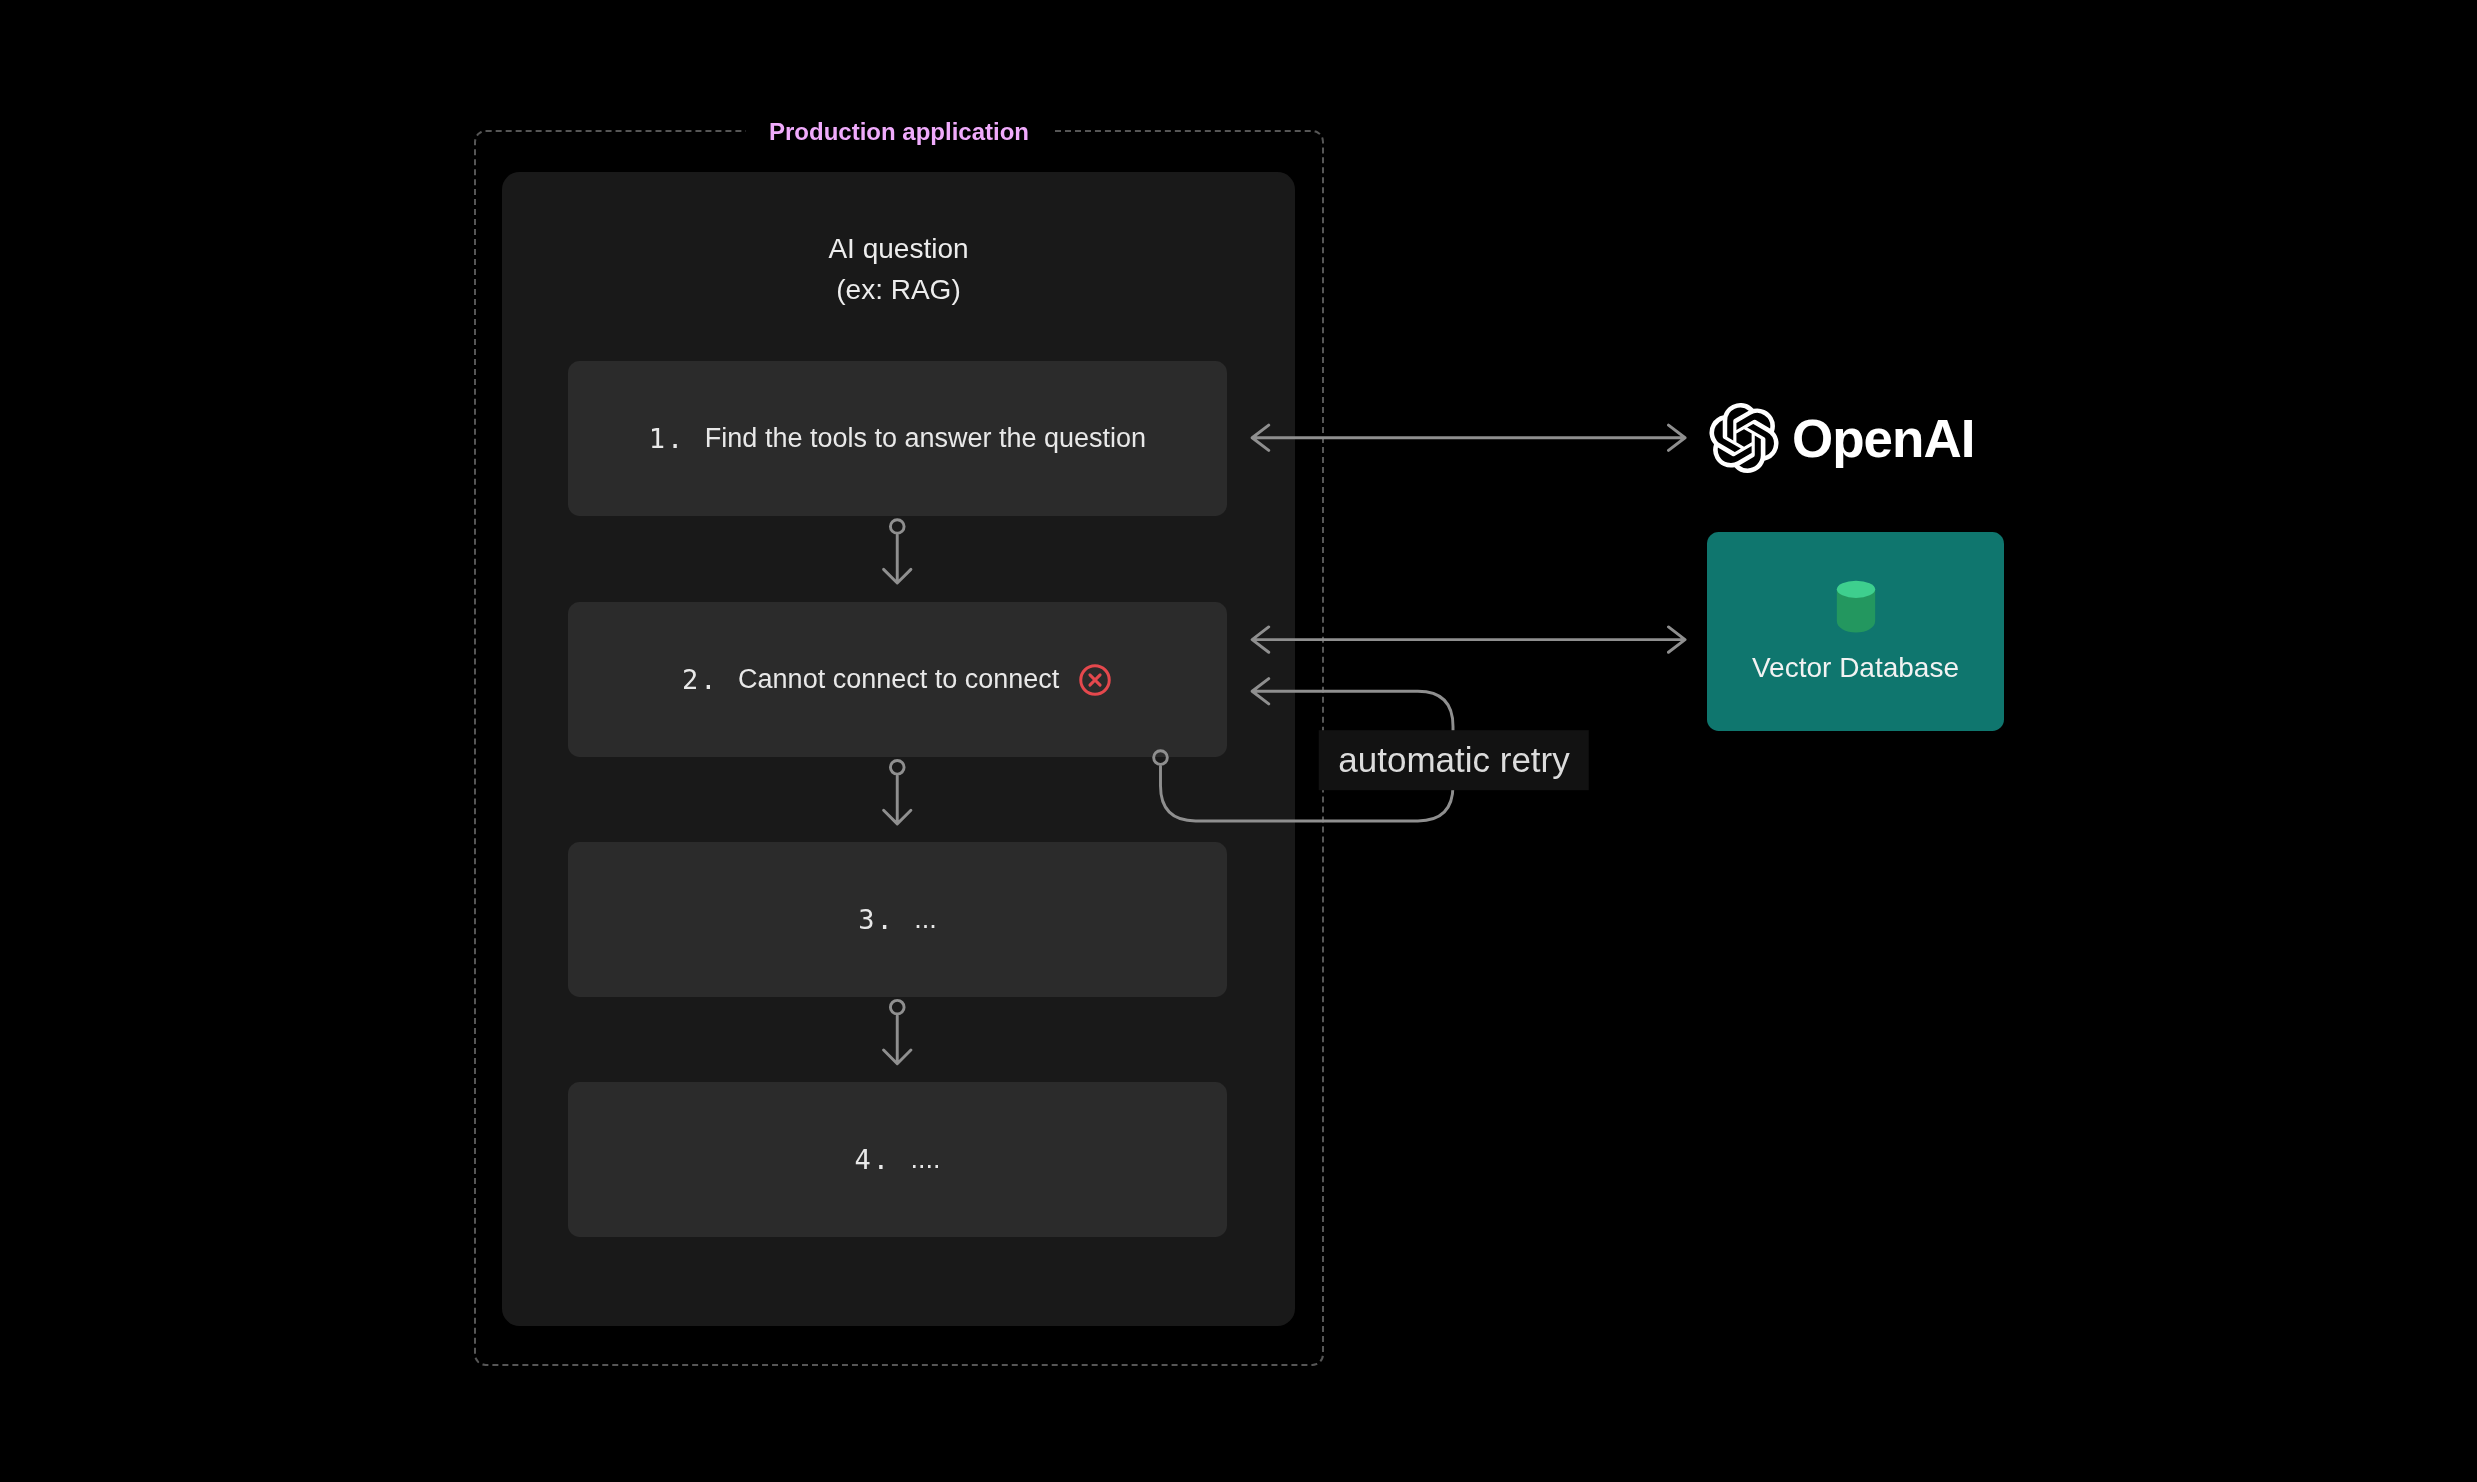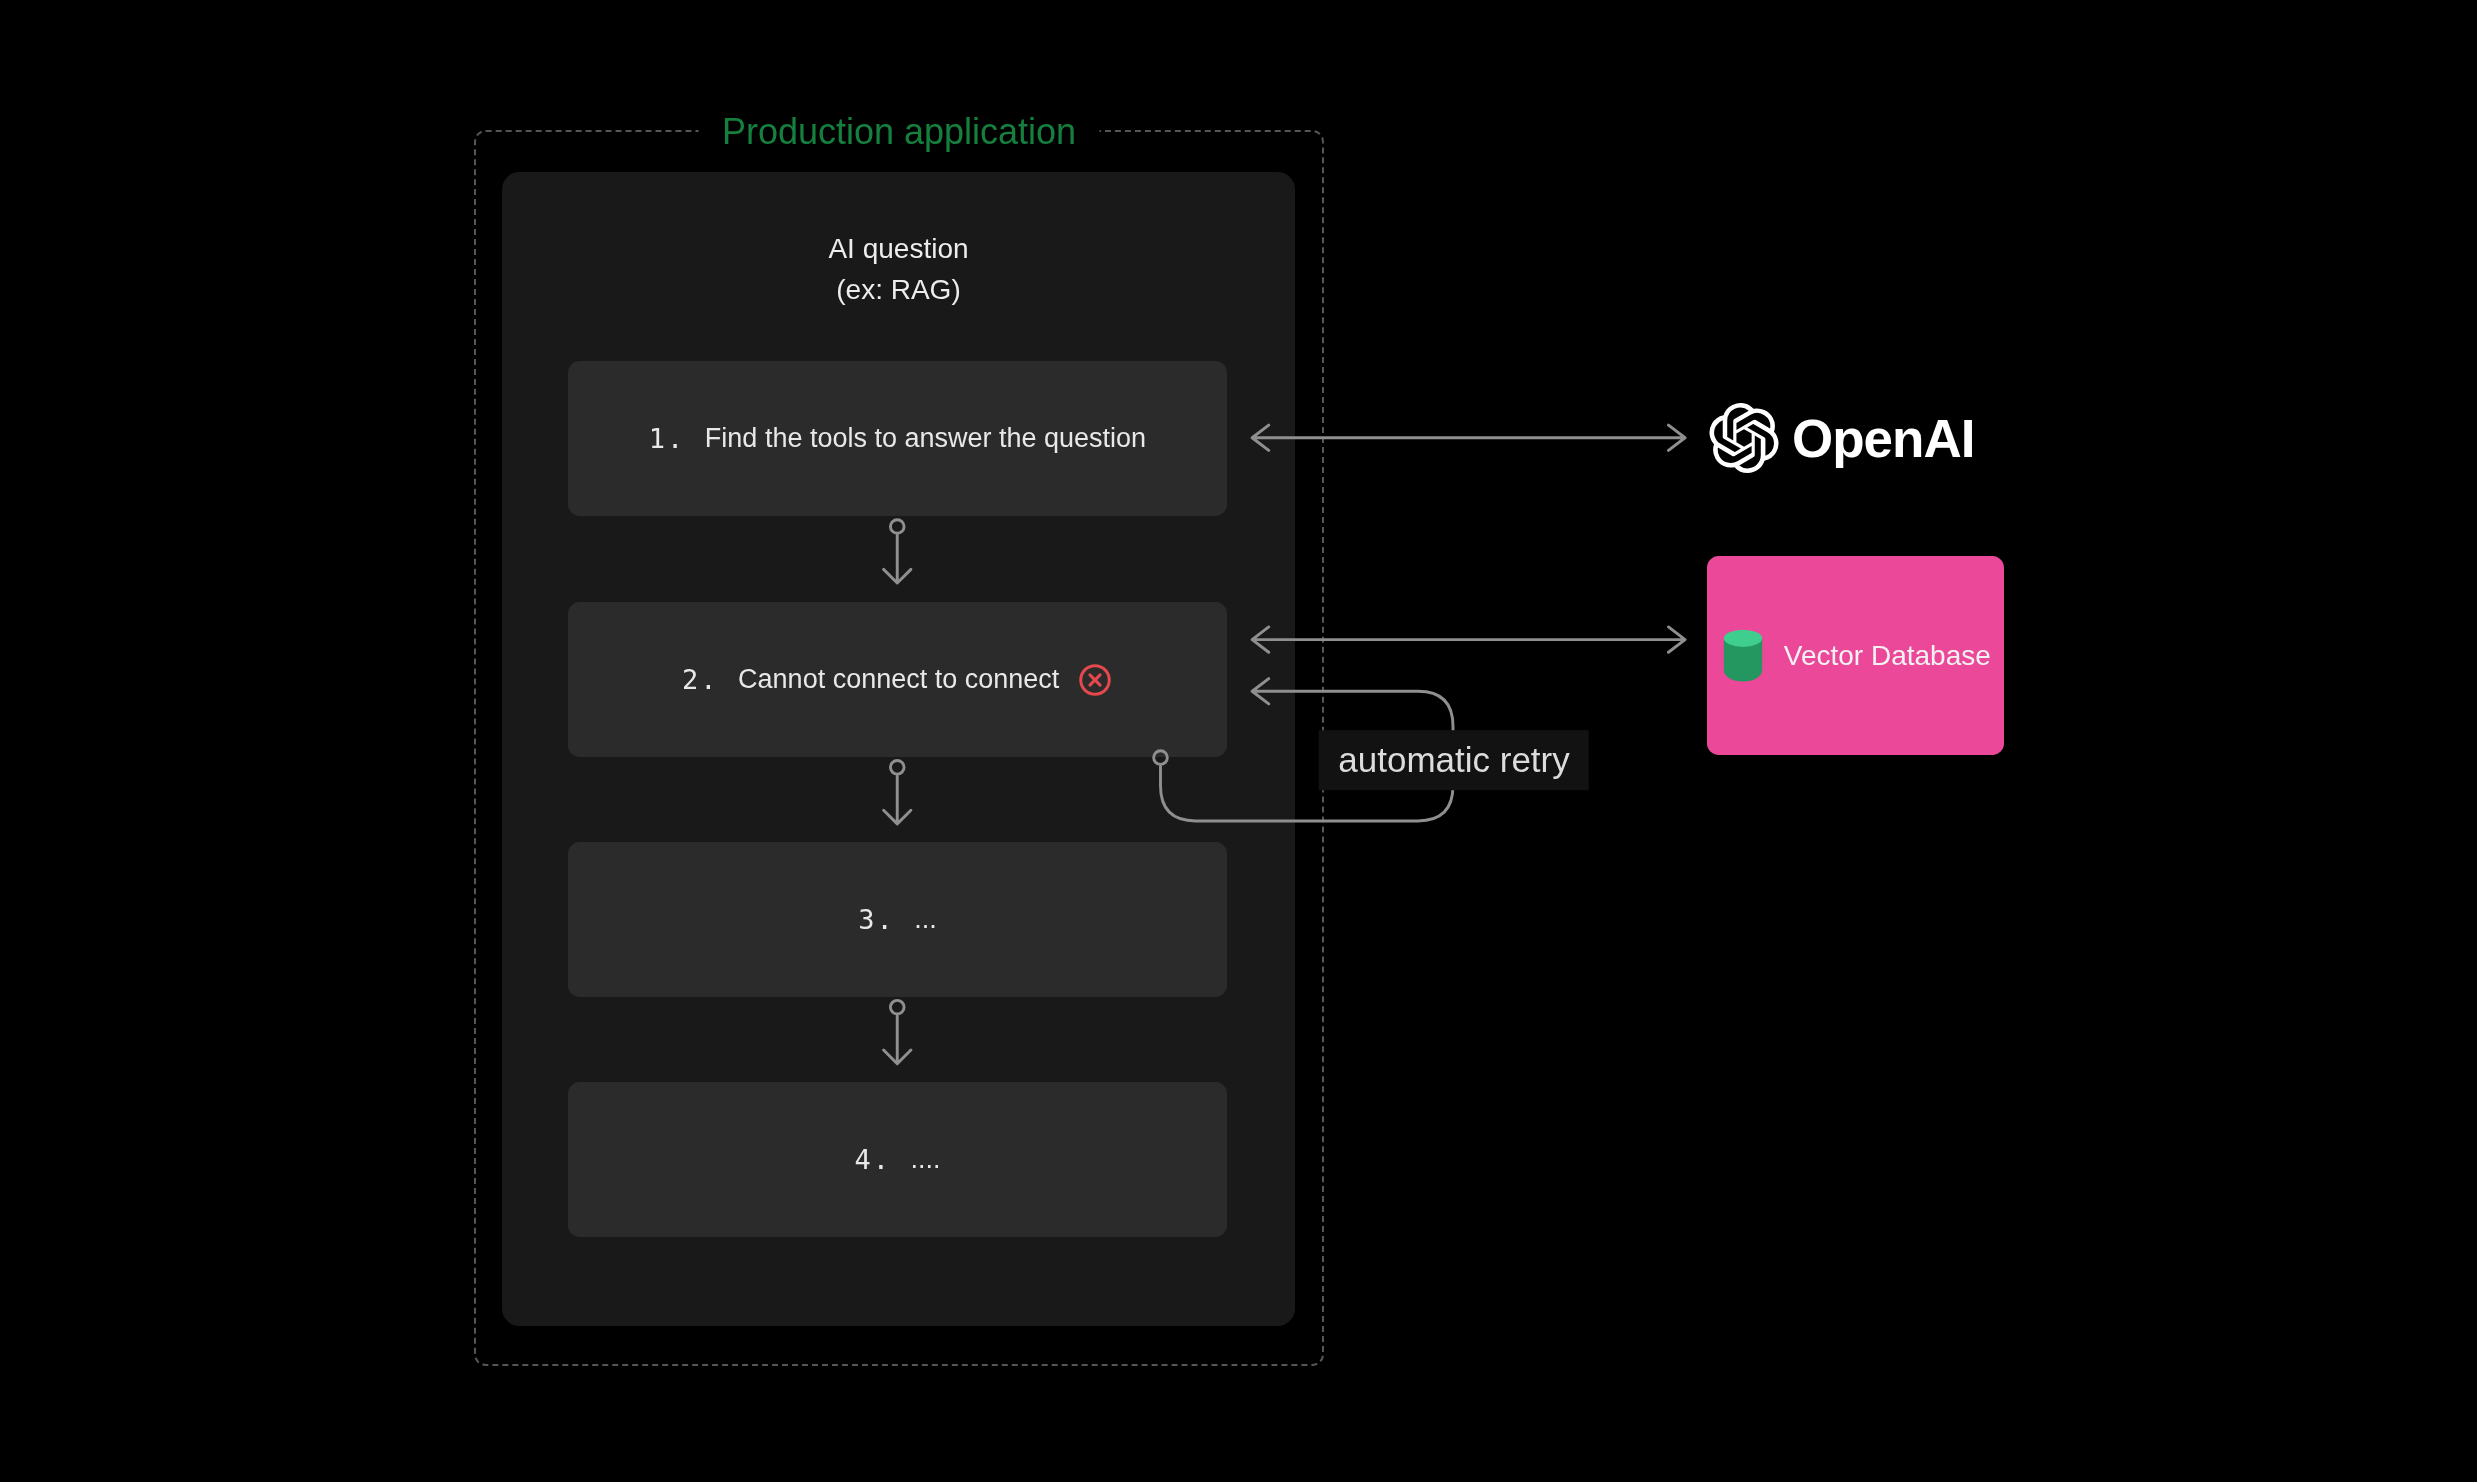--- a/index.html
+++ b/index.html
@@ -23,23 +23,23 @@
     width: 850px; height: 1236px;
     border: 2px dashed #565656;
     border-radius: 11.7px;
   }
   .prod-label {
     position: absolute;
     left: 50%; top: 0;
     transform: translate(-50%, -50%);
     background: #000;
     padding: 0 23.4px;
-    color: #15803d;
-    font-size: 36px;
-    font-weight: 400;
+    color: #f0abfc;
+    font-size: 24px;
+    font-weight: 700;
     white-space: nowrap;
   }
 
   
   .panel {
     position: absolute;
     left: 26px; top: 40px;
     width: 793px; height: 1154px;
     background: #191919;
     border-radius: 17.6px;
@@ -111,26 +111,26 @@
   .openai-word {
     color: #ffffff;
     font-size: 53px;
     font-weight: 700;
     letter-spacing: -1px;
   }
 
   
   .vdb-card {
     position: absolute;
-    left: 1707px; top: 556px;
+    left: 1707px; top: 532px;
     width: 297px; height: 199px;
-    background: #ec4899;
+    background: #0f766e;
     border-radius: 11.7px;
     display: flex;
-    flex-direction: row;
+    flex-direction: column;
     align-items: center;
     justify-content: center;
     gap: 17.6px;
   }
   .vdb-label {
     color: #f2f2f2;
     font-size: 28px;
     font-weight: 400;
   }
 </style>

